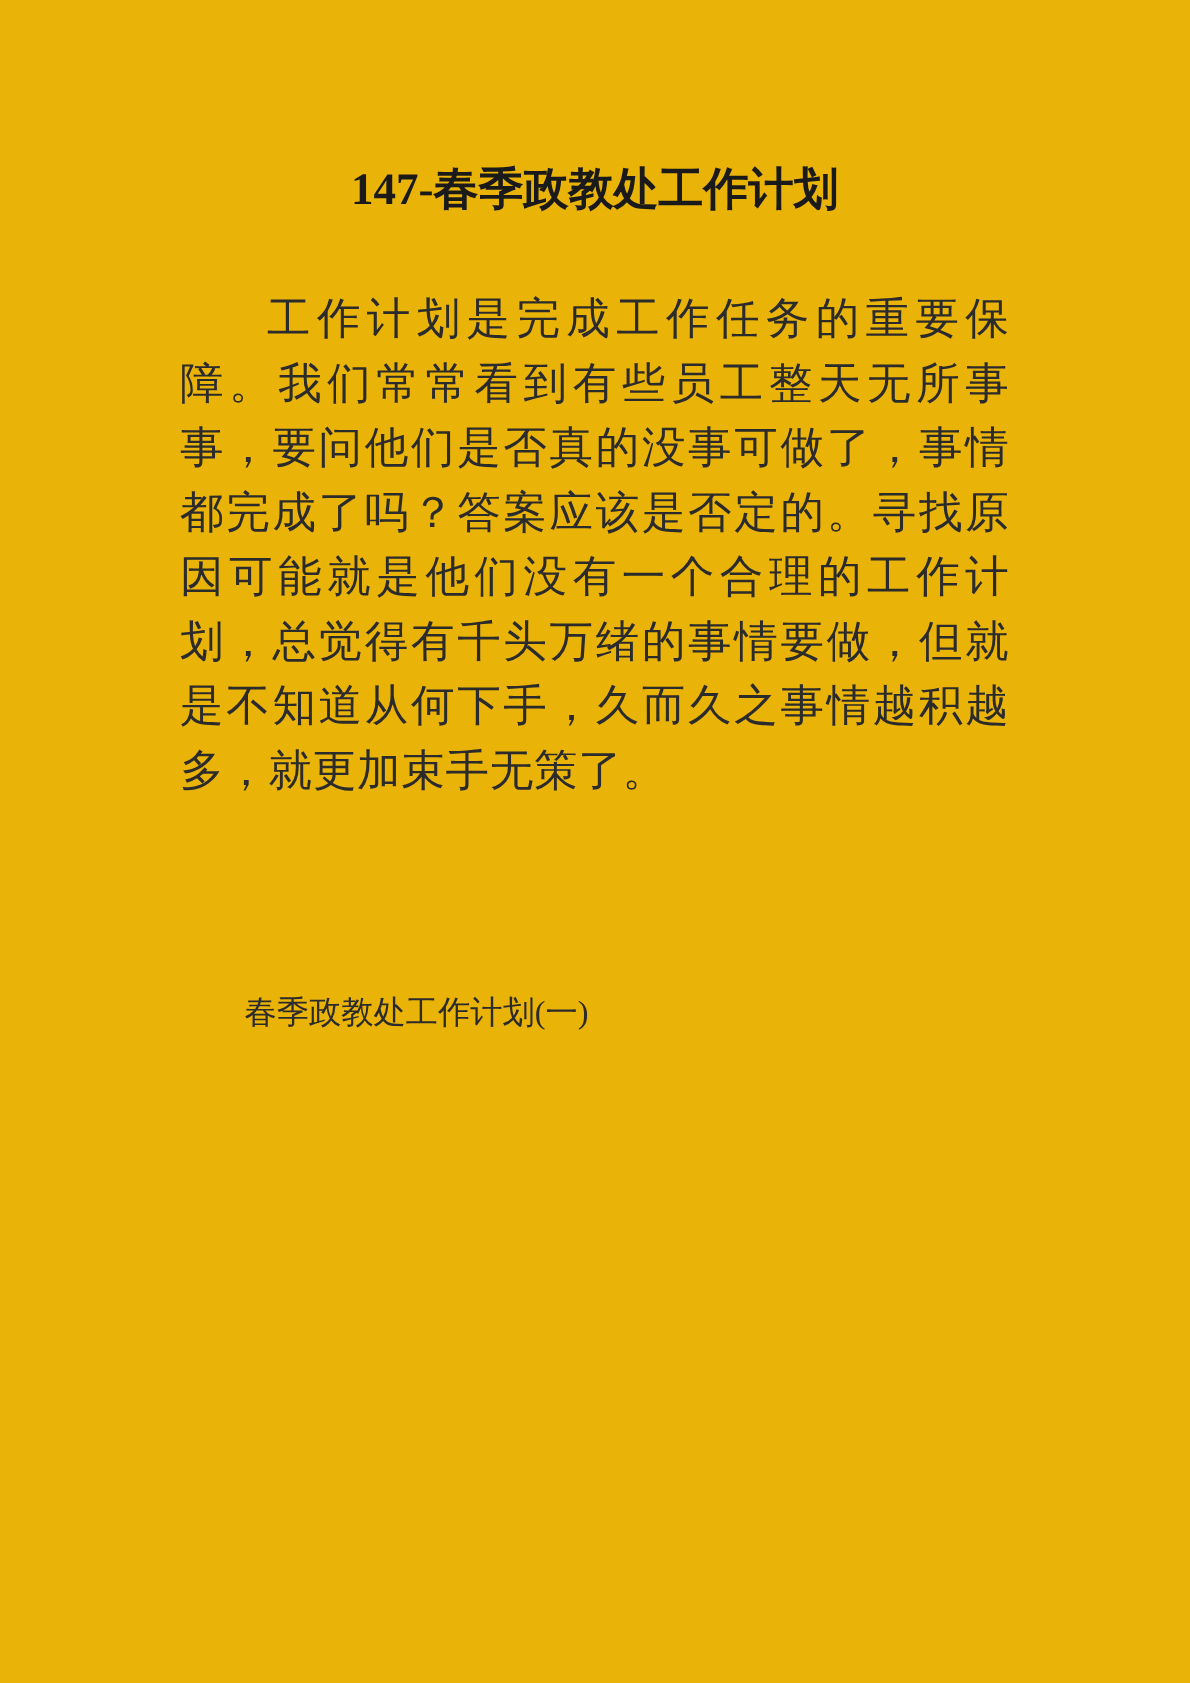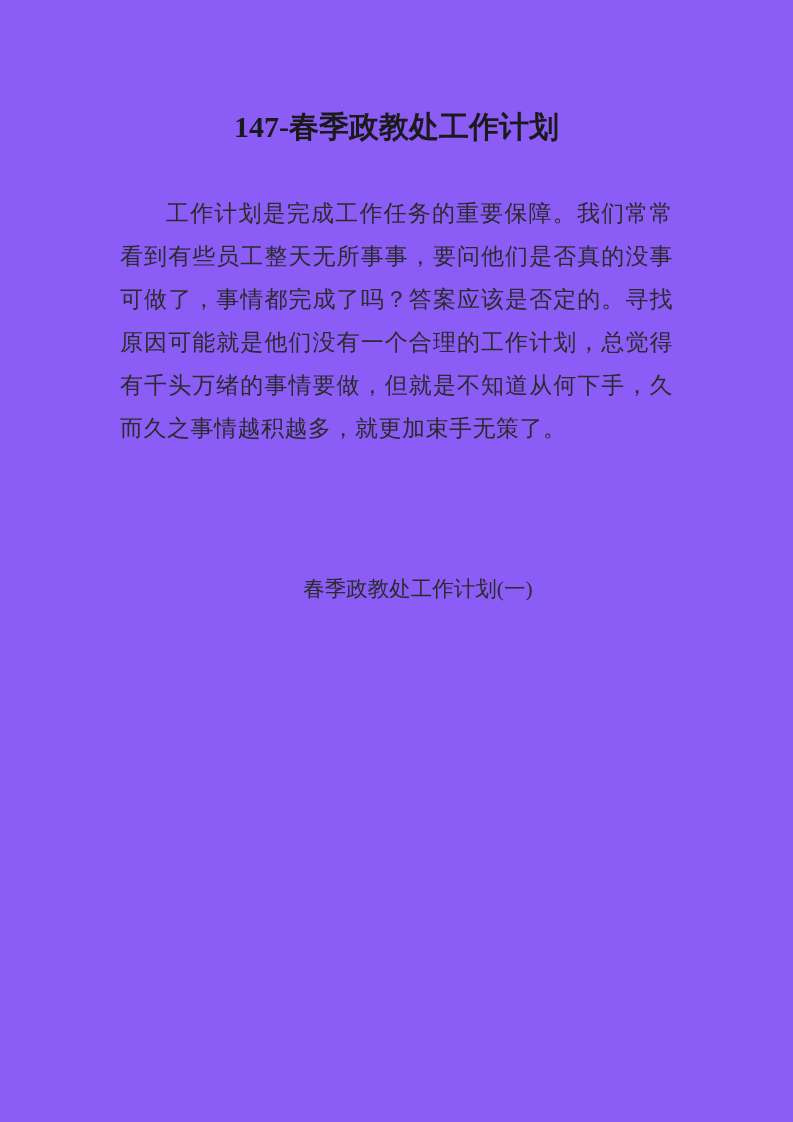--- a/index.html
+++ b/index.html
@@ -5,21 +5,21 @@
   html, body {
     margin: 0;
     padding: 0;
     background: #ffffff;
   }
   .page {
     position: relative;
     width: 793px;
     height: 1122px;
     margin: 0 auto;
-    background: #8b5cf6;
+    background: #eab308;
     color: #262626;
     font-family: "Liberation Serif", "DejaVu Serif", serif;
     box-sizing: border-box;
     padding: 104px 120px 0 120px;
     overflow: hidden;
   }
   .doc-title {
     font-size: 30px;
     font-weight: bold;
     line-height: 45px;
@@ -29,33 +29,33 @@
   }
   .intro-line {
     margin: 44px 0 0 0;
     font-size: 21.5px;
     line-height: 43px;
     text-align: left;
     color: #2b2b2b;
   }
   .body-para {
     margin: 43px 0 0 0;
-    font-size: 23px;
+    font-size: 29px;
     line-height: 43px;
     text-align: justify;
     text-indent: 2em;
     color: #2b2b2b;
     letter-spacing: 0.5px;
   }
   .section-heading {
     margin: 118px 0 0 0;
     font-size: 21.5px;
     line-height: 43px;
     text-indent: 2em;
-    text-align: center;
+    text-align: left;
     color: #2b2b2b;
   }
 </style>
 </head>
 <body>
 
 <div class="page">
 
   <h1 class="doc-title">147-春季政教处工作计划</h1>
 

